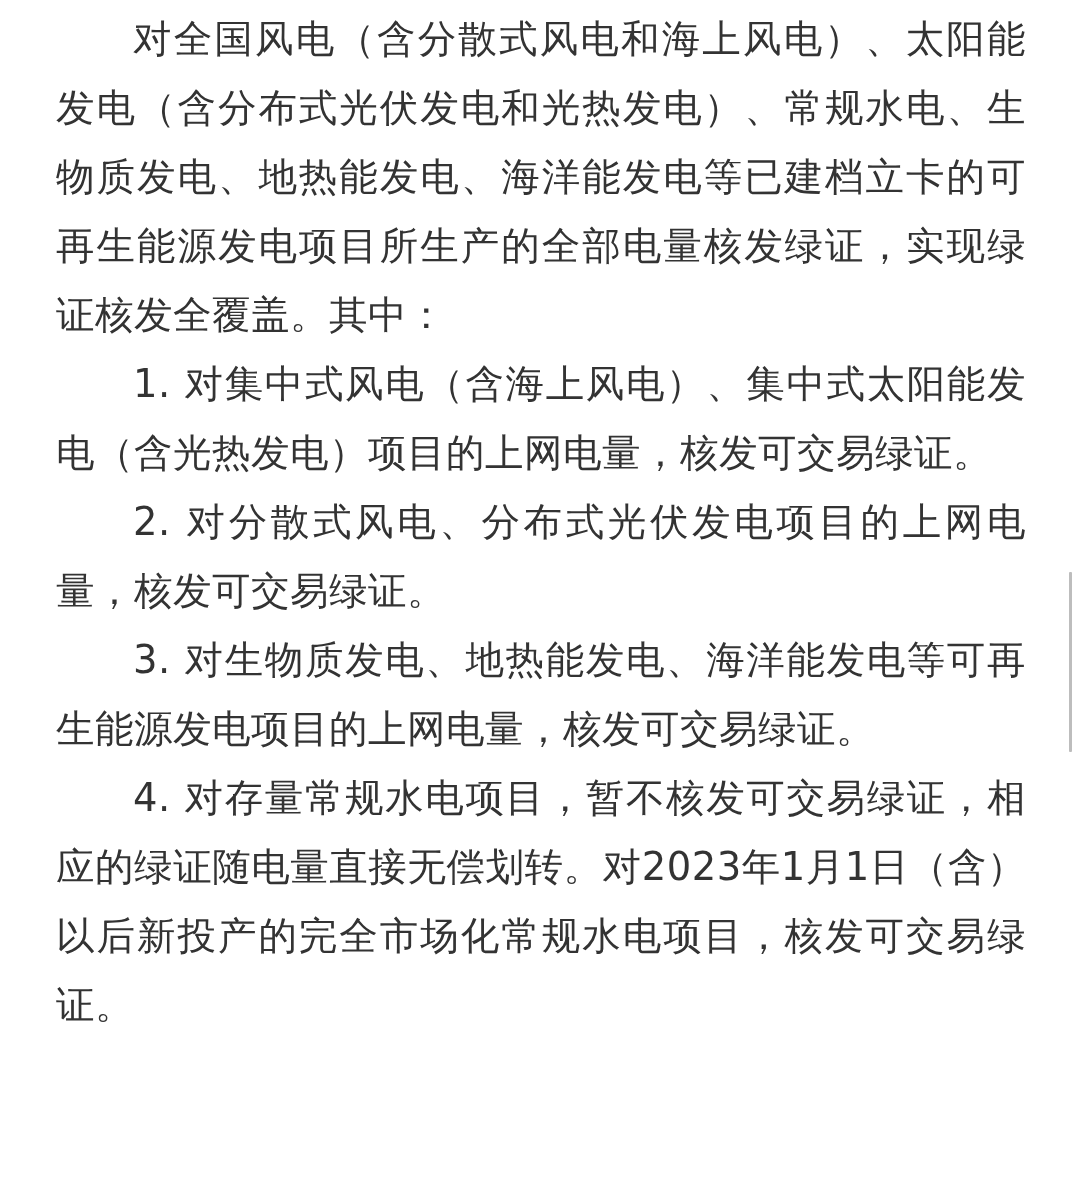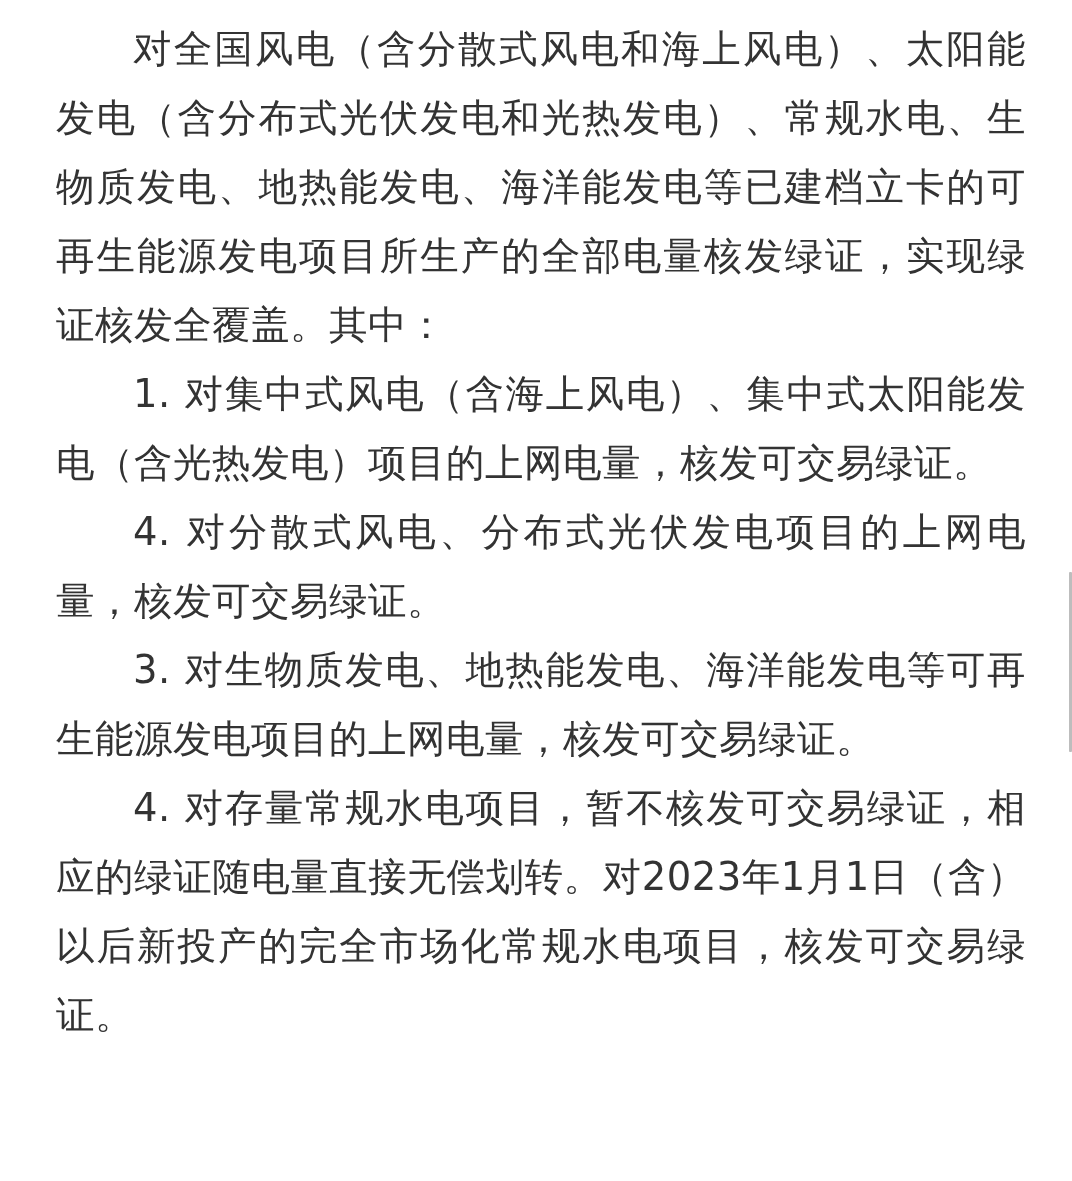--- a/index.html
+++ b/index.html
@@ -11,21 +11,21 @@
       width: 1072px;
       height: 1181px;
       position: relative;
       overflow: hidden;
       font-family: "DejaVu Sans", "Liberation Sans", sans-serif;
       color: #333333;
     }
     .content {
       position: absolute;
       left: 56px;
-      top: 14px;
+      top: 4px;
       width: 970px;
     }
     .para {
       margin: 0;
       font-size: 38.5px;
       line-height: 69px;
       text-indent: 2em;
       text-align: justify;
       letter-spacing: 0.5px;
     }
@@ -41,18 +41,18 @@
       background: #bdbdbd;
       border-radius: 1px;
     }
   </style>
 </head>
 <body>
 
 <div class="content">
   <p class="para">对全国风电（含分散式风电和海上风电）、太阳能发电（含分布式光伏发电和光热发电）、常规水电、生物质发电、地热能发电、海洋能发电等已建档立卡的可再生能源发电项目所生产的全部电量核发绿证，实现绿证核发全覆盖。其中：</p>
   <p class="para item">1. 对集中式风电（含海上风电）、集中式太阳能发电（含光热发电）项目的上网电量，核发可交易绿证。</p>
-  <p class="para item">4. 对分散式风电、分布式光伏发电项目的上网电量，核发可交易绿证。</p>
+  <p class="para item">2. 对分散式风电、分布式光伏发电项目的上网电量，核发可交易绿证。</p>
   <p class="para item">3. 对生物质发电、地热能发电、海洋能发电等可再生能源发电项目的上网电量，核发可交易绿证。</p>
   <p class="para item">4. 对存量常规水电项目，暂不核发可交易绿证，相应的绿证随电量直接无偿划转。对2023年1月1日（含）以后新投产的完全市场化常规水电项目，核发可交易绿证。</p>
 </div>
 
 <div class="scrollbar"></div>
 
 </body></html>

